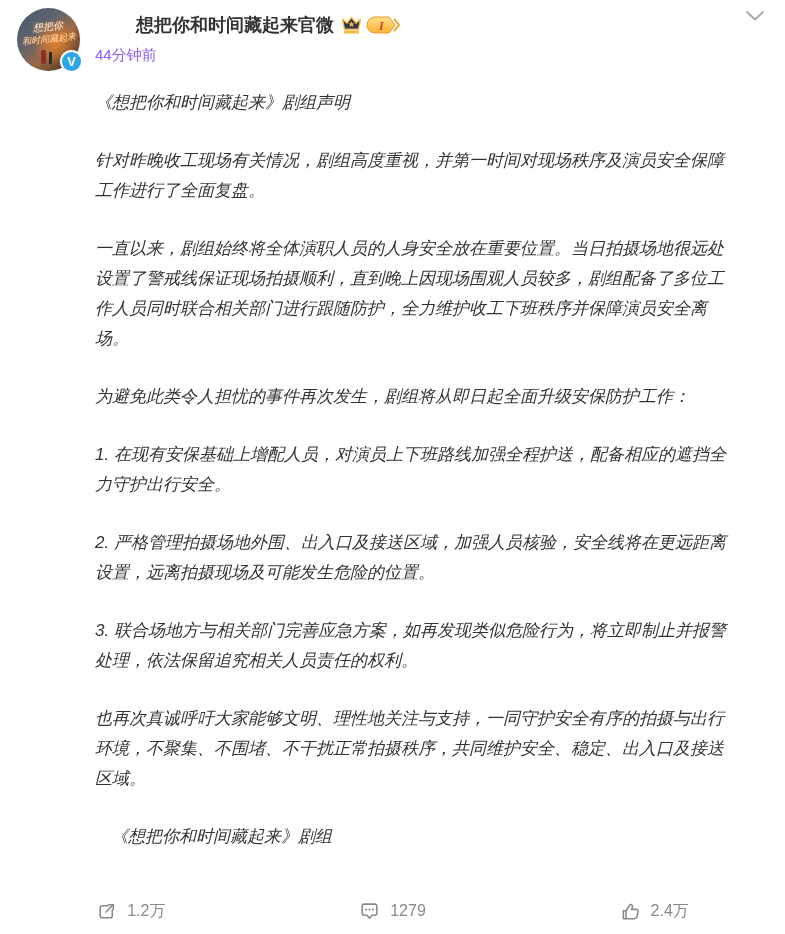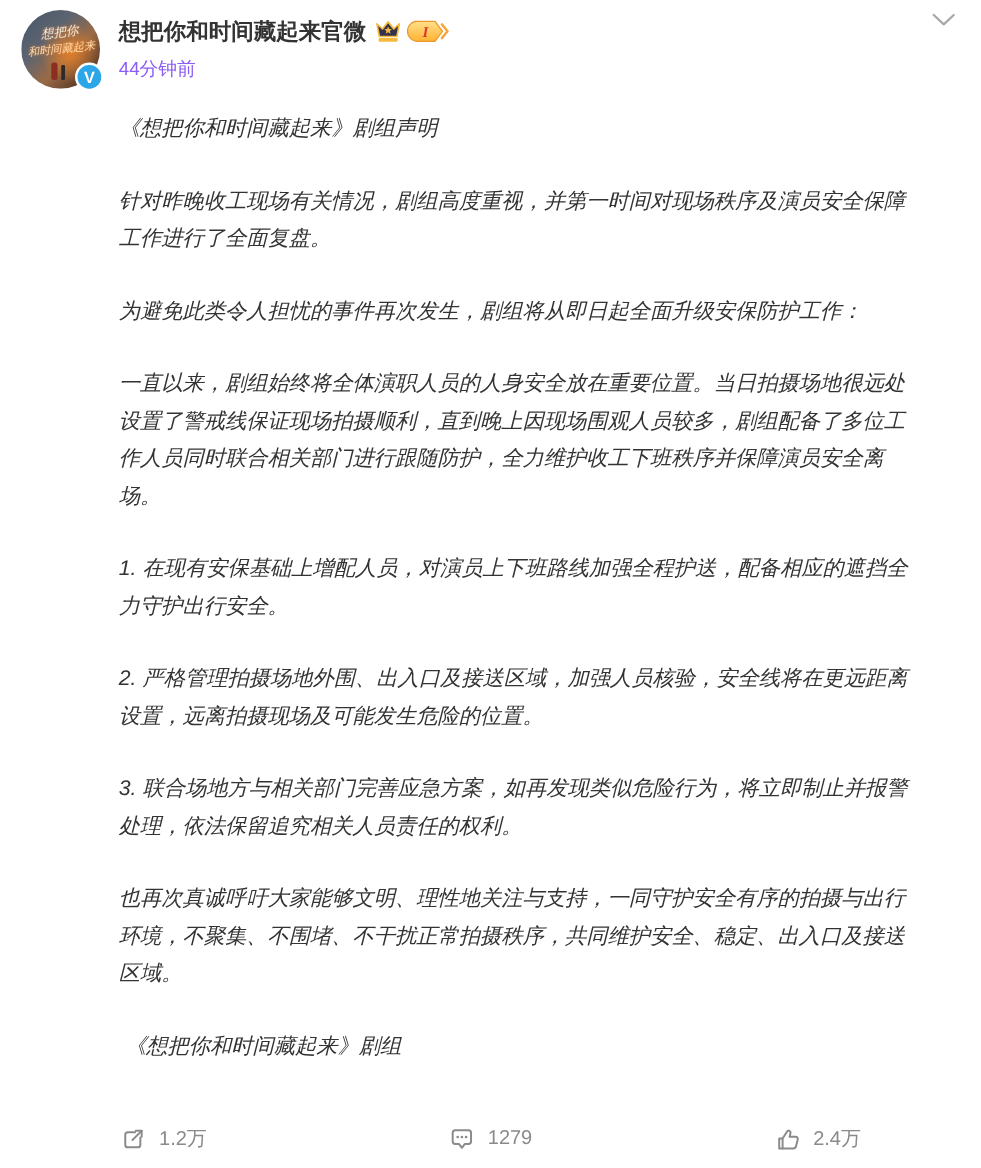--- a/index.html
+++ b/index.html
@@ -42,29 +42,29 @@
     position: absolute; right: -3px; bottom: -2px;
     width: 23px; height: 23px; border-radius: 50%;
     background: #2ba6e8; border: 2px solid #fff;
     color: #fff; font-size: 13px; font-weight: bold;
     display: flex; align-items: center; justify-content: center;
   }
   .name-row {
     position: absolute; left: 95px; top: 13px;
     display: flex; align-items: center; gap: 6px;
   }
-  .username { font-size: 18px; font-weight: bold; color: #333; cursor: pointer; white-space: nowrap; }
+  .username { font-size: 18px; font-weight: bold; color: #333; cursor: pointer; white-space: nowrap; margin-left: 41px; }
   .badges { display: flex; align-items: center; gap: 2px; }
   .timestamp { position: absolute; left: 95px; top: 46px; font-size: 15px; color: #8b5cf6; }
   .collapse-chevron { position: absolute; right: 20px; top: 10px; cursor: pointer; }
 
   
   .post-body { padding: 8px 46px 0 95px; font-size: 17px; line-height: 30px; color: #333; font-style: italic; }
   .post-body p { margin: 0 0 28px 0; }
-  .sign-block p { margin: 5px; }
+  .sign-block p { margin: 16px; }
   .collapse-link { color: #eb7350; margin-left: 8px; cursor: pointer; }
 
   
   .action-bar {
     position: absolute; left: 0; right: 0; bottom: 0; height: 46px;
     display: flex; align-items: center;
   }
   .action-item {
     flex: 1; display: flex; align-items: center; justify-content: center;
     gap: 10px; color: #8a8a8a; font-size: 16px; cursor: pointer;
@@ -119,23 +119,23 @@
     </svg>
   </div>
 
   <div class="post-body">
     <div>
 
         <p>《想把你和时间藏起来》剧组声明</p>
 
         <p>针对昨晚收工现场有关情况，剧组高度重视，并第一时间对现场秩序及演员安全保障工作进行了全面复盘。</p>
 
+        <p>一直以来，剧组始终将全体演职人员的人身安全放在重要位置。当日拍摄场地很远处设置了警戒线保证现场拍摄顺利，直到晚上因现场围观人员较多，剧组配备了多位工作人员同时联合相关部门进行跟随防护，全力维护收工下班秩序并保障演员安全离场。</p>
+
         <p>为避免此类令人担忧的事件再次发生，剧组将从即日起全面升级安保防护工作：</p>
-
-        <p>一直以来，剧组始终将全体演职人员的人身安全放在重要位置。当日拍摄场地很远处设置了警戒线保证现场拍摄顺利，直到晚上因现场围观人员较多，剧组配备了多位工作人员同时联合相关部门进行跟随防护，全力维护收工下班秩序并保障演员安全离场。</p>
 
         <p>1. 在现有安保基础上增配人员，对演员上下班路线加强全程护送，配备相应的遮挡全力守护出行安全。</p>
 
         <p>2. 严格管理拍摄场地外围、出入口及接送区域，加强人员核验，安全线将在更远距离设置，远离拍摄现场及可能发生危险的位置。</p>
 
         <p>3. 联合场地方与相关部门完善应急方案，如再发现类似危险行为，将立即制止并报警处理，依法保留追究相关人员责任的权利。</p>
 
         <p>也再次真诚呼吁大家能够文明、理性地关注与支持，一同守护安全有序的拍摄与出行环境，不聚集、不围堵、不干扰正常拍摄秩序，共同维护安全、稳定、出入口及接送区域。</p>
       </div>
     <div class="sign-block">

